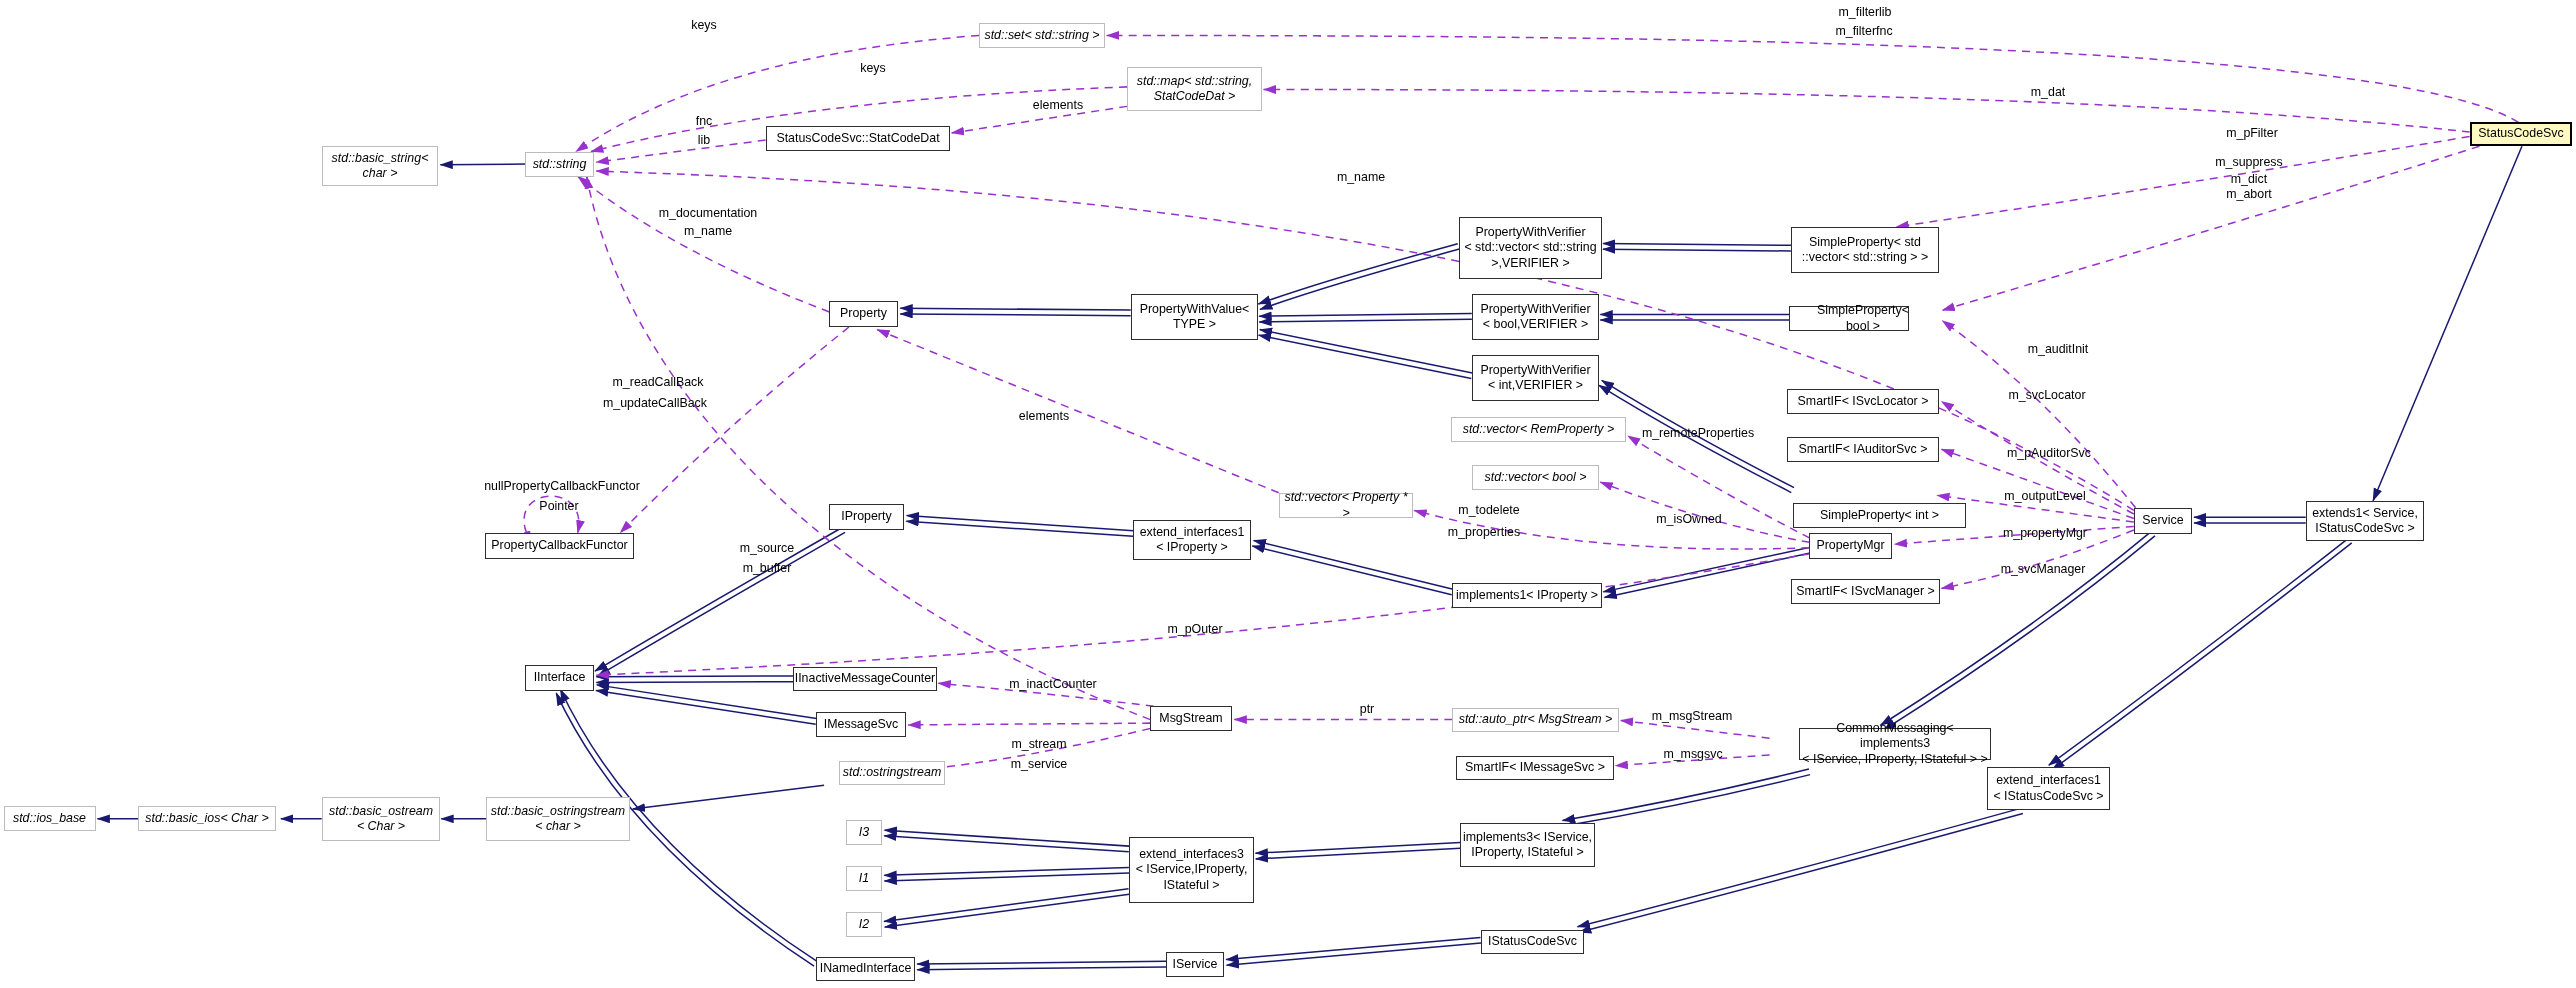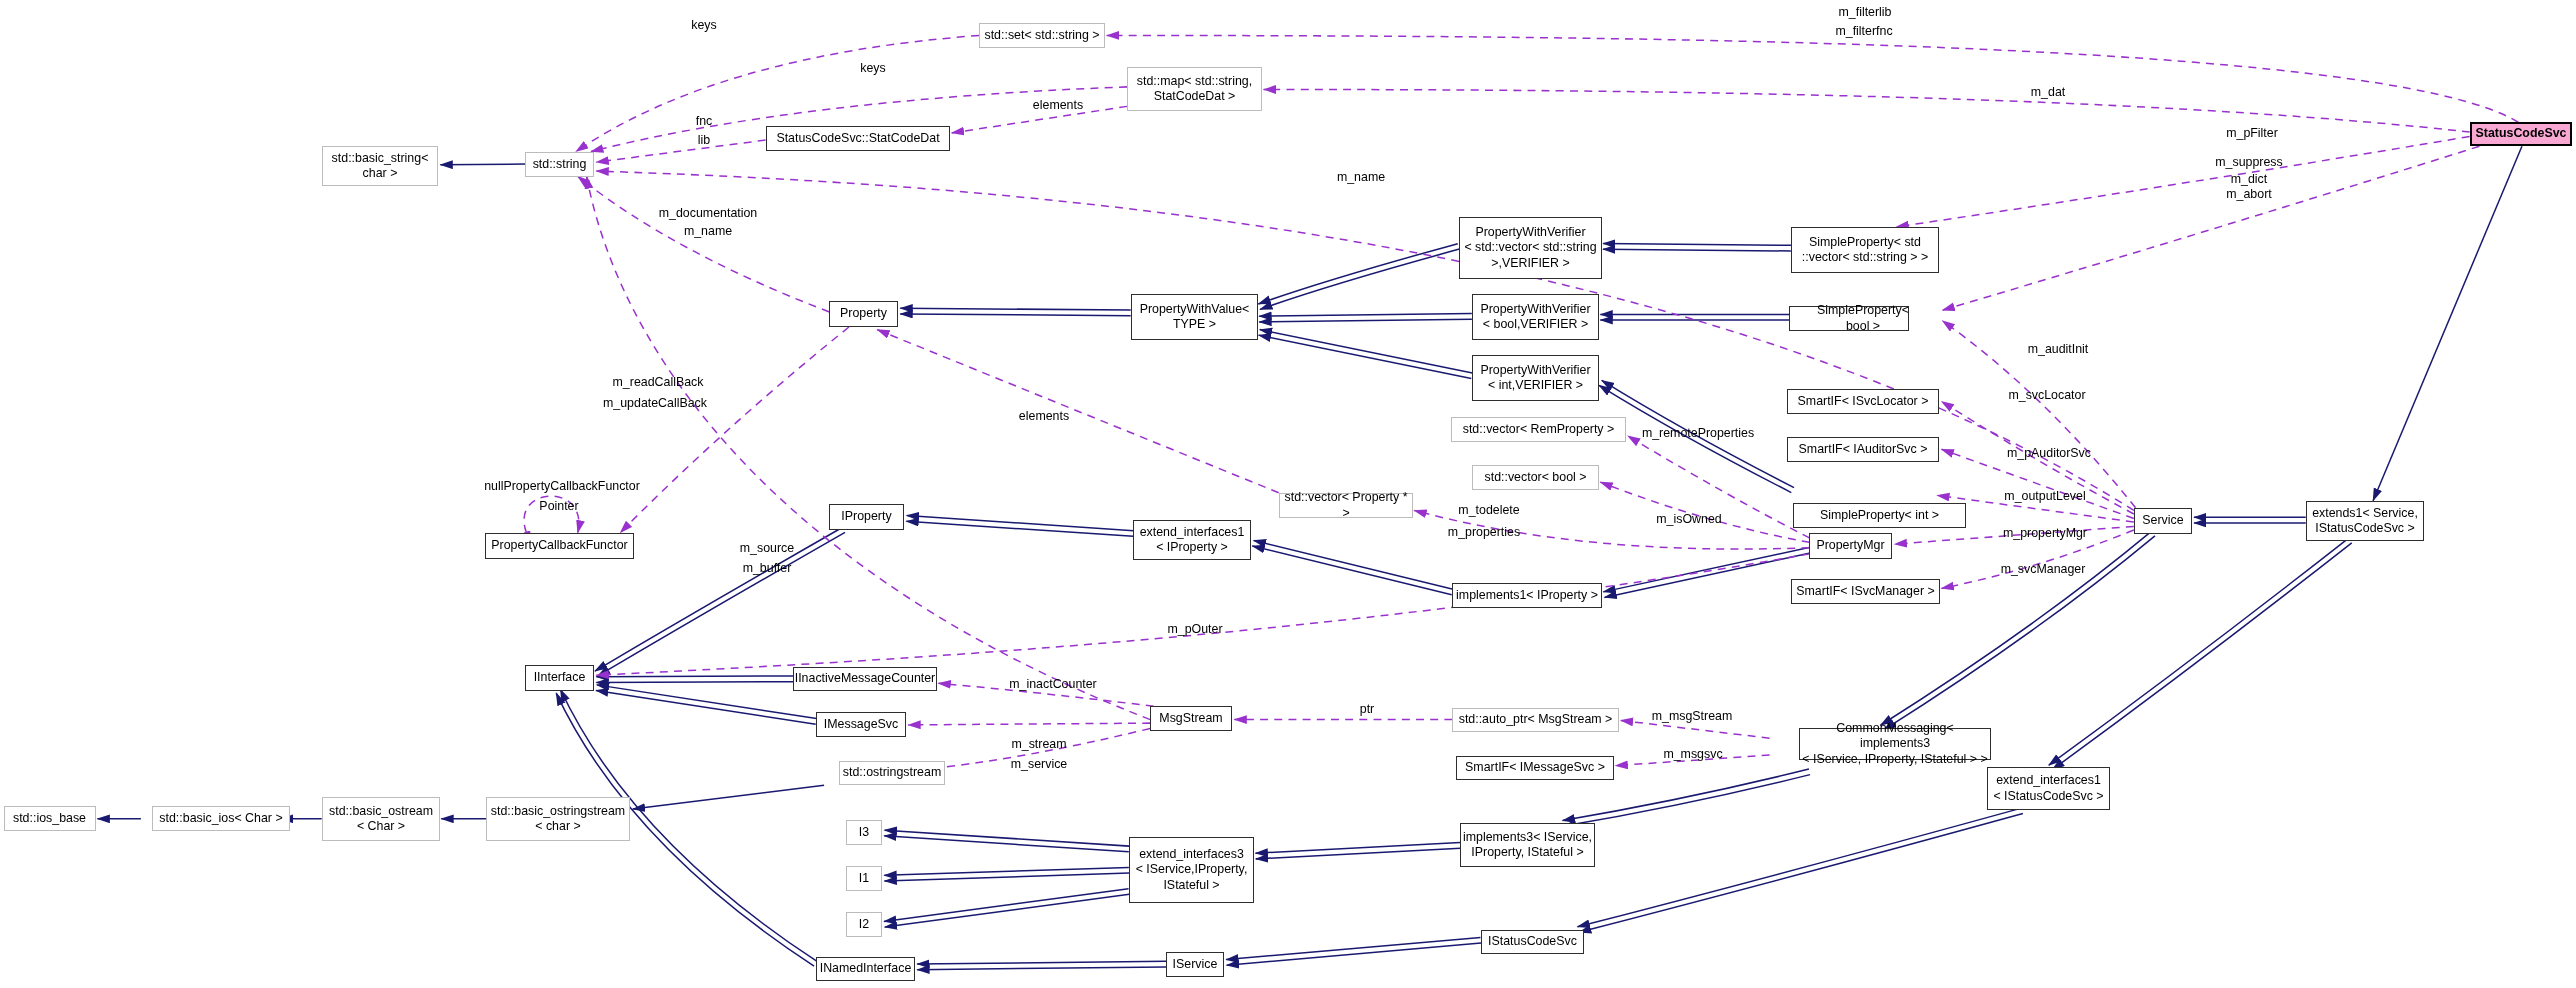--- a/index.html
+++ b/index.html
@@ -18,22 +18,22 @@
     display:flex;align-items:center;justify-content:center;
     text-align:center;
     font-size:12.4px;line-height:1.22;
     color:#000;
     background:#ffffff;
     white-space:pre-line;
     pointer-events:auto;
     cursor:pointer;
   }
   .node.linked{border:1.4px solid #2e2e2e;}
-  .node.external{border:0.9px solid #bcbcbc;cursor:default;}
-  .node.main{border:2.2px solid #000000;background:#f9a8d4;font-weight:700;}
+  .node.external{border:0.9px solid #bcbcbc;cursor:default;font-style:italic;}
+  .node.main{border:2.2px solid #000000;background:#fef9c3;font-weight:400;}
   .elabel{
     position:absolute;
     transform:translate(-50%,-50%);
     font-size:12.4px;color:#000;
     white-space:nowrap;
     background:transparent;
   }
 </style>
 </head>
 <body>
@@ -183,21 +183,21 @@
       <div class="node linked" style="left: 816px; top: 712px; width: 90px; height: 25px;">IMessageSvc</div>
       <div class="node linked" style="left: 1150px; top: 706px; width: 82px; height: 25px;">MsgStream</div>
       <div class="node external" style="left: 808px; top: 761px; width: 106px; height: 24px; margin-left: 31px;">std::ostringstream</div>
       <div class="node external" style="left: 1452px; top: 708px; width: 167px; height: 24px;">std::auto_ptr&lt; MsgStream &gt;</div>
       <div class="node linked" style="left: 1456px; top: 756px; width: 158px; height: 24px;">SmartIF&lt; IMessageSvc &gt;</div>
       <div class="node linked" style="left: 1770px; top: 728px; width: 192px; height: 32px; margin-left: 29px;">CommonMessaging&lt; implements3
 &lt; IService, IProperty, IStateful &gt; &gt;</div>
       <div class="node linked" style="left: 1987px; top: 767px; width: 123px; height: 43px;">extend_interfaces1
 &lt; IStatusCodeSvc &gt;</div>
       <div class="node external" style="left: 3.5px; top: 806px; width: 92px; height: 25px;">std::ios_base</div>
-      <div class="node external" style="left: 152px; top: 806px; width: 138px; height: 25px;">std::basic_ios&lt; Char &gt;</div>
+      <div class="node external" style="left: 138px; top: 806px; width: 138px; height: 25px;">std::basic_ios&lt; Char &gt;</div>
       <div class="node external" style="left: 322px; top: 797px; width: 118px; height: 44px;">std::basic_ostream
 &lt; Char &gt;</div>
       <div class="node external" style="left: 486px; top: 797px; width: 144px; height: 44px;">std::basic_ostringstream
 &lt; char &gt;</div>
       <div class="node external" style="left: 846px; top: 820px; width: 36px; height: 25px;">I3</div>
       <div class="node external" style="left: 846px; top: 866px; width: 36px; height: 25px;">I1</div>
       <div class="node external" style="left: 846px; top: 912px; width: 36px; height: 25px;">I2</div>
       <div class="node linked" style="left: 1129px; top: 837px; width: 125px; height: 66px;">extend_interfaces3
 &lt; IService,IProperty,
 IStateful &gt;</div>

